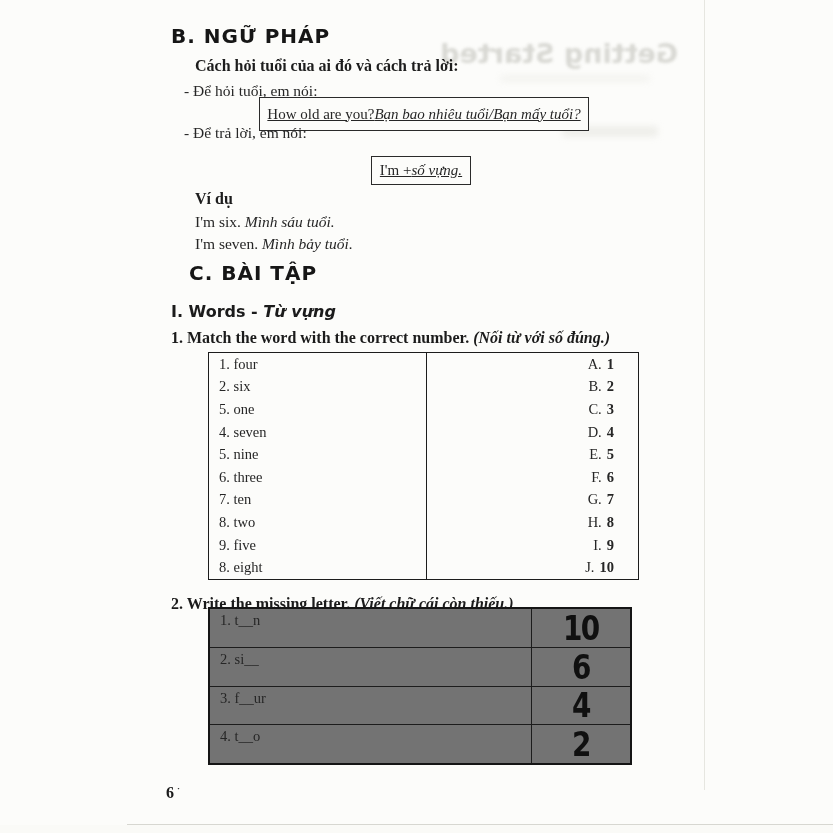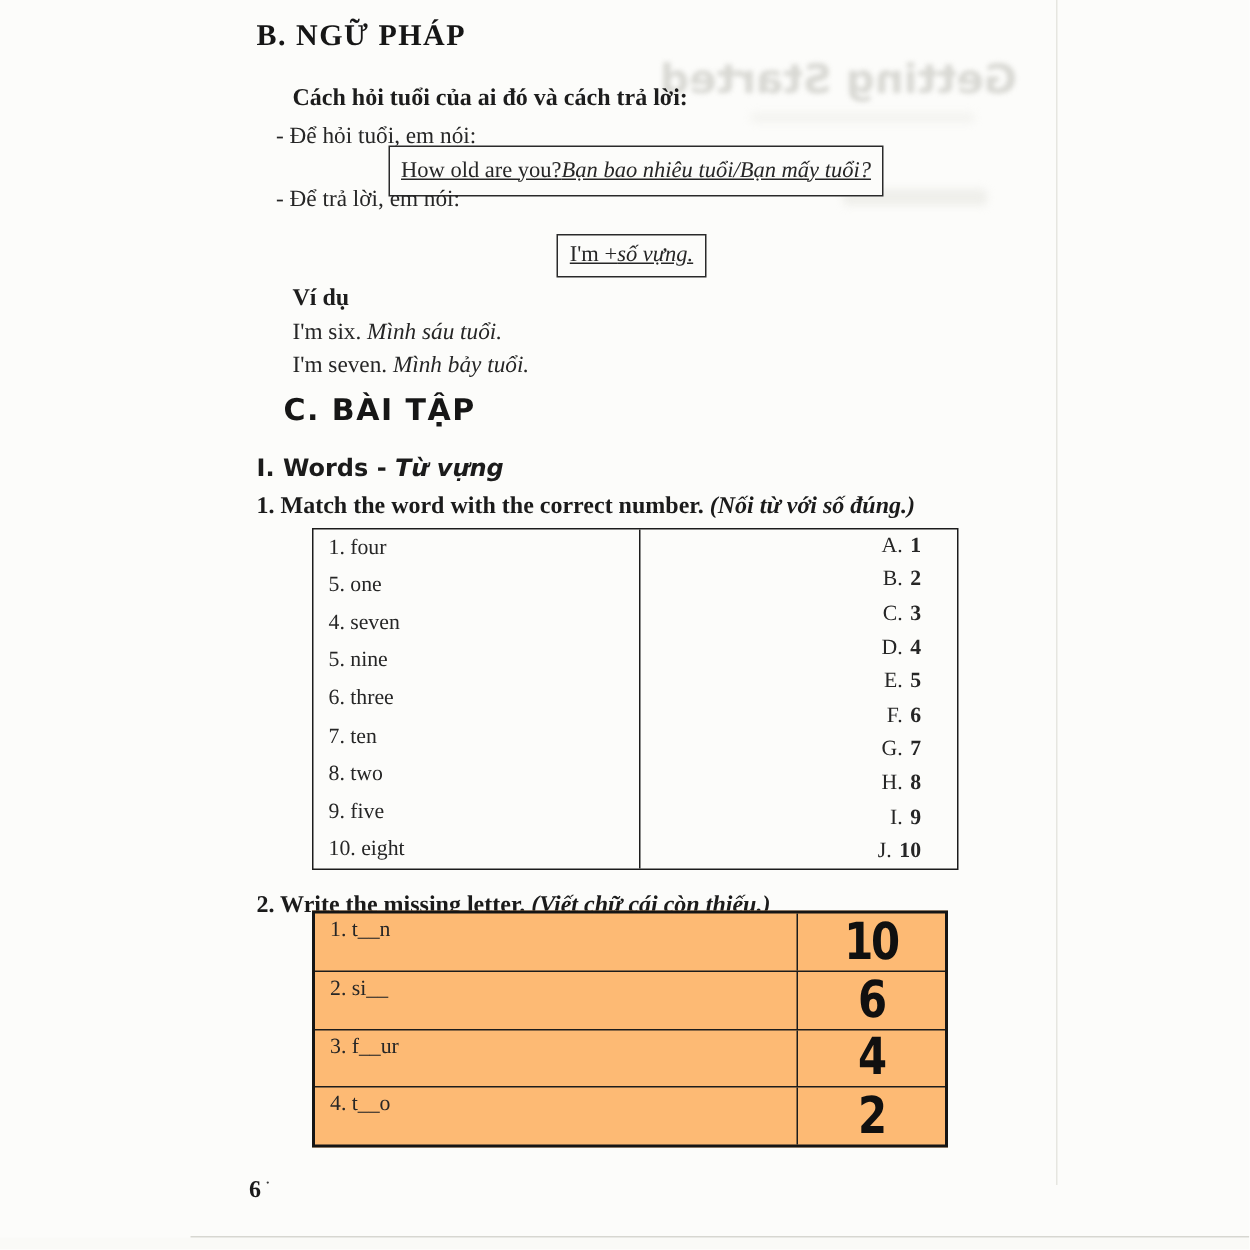--- a/index.html
+++ b/index.html
@@ -106,21 +106,21 @@
   }
   .match-col-left .match-cell { padding-left: 10px; }
   .match-col-right .match-cell { justify-content: flex-end; padding-right: 24px; }
   .match-cell .num { font-weight: bold; margin-left: 5px; }
 
   
   .fill-table {
     left: 208px; top: 607px; width: 424px; height: 158px;
     border: 2px solid #151515;
     display: flex; flex-direction: column;
-    background: #fdba74;
+    background: #737373;
     box-sizing: border-box;
   }
   .fill-row {
     flex: 1; display: flex;
     border-bottom: 1.6px solid #1c1c1c;
   }
   .fill-row:last-child { border-bottom: none; }
   .fill-word {
     width: 322px;
     border-right: 1.6px solid #1c1c1c;
@@ -155,21 +155,21 @@
 
 <div class="page">
 
   <div class="abs ghost-title">Getting Started</div>
   <div class="abs smudge" style="left:562px; top:126px; width:96px; height:11px;"></div>
   <div class="abs smudge" style="left:500px; top:75px; width:150px; height:7px; opacity:0.35;"></div>
   <div class="abs fold-line"></div>
   <div class="abs bottom-strip"></div>
   <div class="abs bottom-edge"></div>
 
-  <div class="abs display-heading" style="left:171px; top:13px;font-family:Liberation Serif, serif;">B. NGỮ PHÁP</div>
+  <div class="abs display-heading" style="left:171px; top:24px;">B. NGỮ PHÁP</div>
 
   <div class="abs serif-bold" style="left:195px; top:57px;">Cách hỏi tuổi của ai đó và cách trả lời:</div>
 
   <div class="abs serif-line" style="left:184px; top:82px;">- Để hỏi tuổi, em nói:</div>
 
   <div class="abs answer-box" style="left:259px; top:97px; width:328px; height:32px;">
     <span>How old are you? </span>
     <span class="vi">Bạn bao nhiêu tuổi/Bạn mấy tuổi?</span>
   </div>
 
@@ -202,20 +202,23 @@
     <span>1. Match the word with the correct number. </span>
     <span class="it">(Nối từ với số đúng.)</span>
   </div>
 
   <div class="abs match-table">
     <div class="match-col-left">
       <div class="match-cell">
           <span>1. four</span>
         </div>
       <div class="match-cell">
+          <span>2. six</span>
+        </div>
+      <div class="match-cell">
           <span>5. one</span>
         </div>
       <div class="match-cell">
           <span>4. seven</span>
         </div>
       <div class="match-cell">
           <span>5. nine</span>
         </div>
       <div class="match-cell">
           <span>6. three</span>
@@ -223,21 +226,21 @@
       <div class="match-cell">
           <span>7. ten</span>
         </div>
       <div class="match-cell">
           <span>8. two</span>
         </div>
       <div class="match-cell">
           <span>9. five</span>
         </div>
       <div class="match-cell">
-          <span>10. eight</span>
+          <span>8. eight</span>
         </div>
     </div>
     <div class="match-col-right">
       <div class="match-cell">
           <span>A.</span>
           <span class="num">1</span>
         </div>
       <div class="match-cell">
           <span>B.</span>
           <span class="num">2</span>

